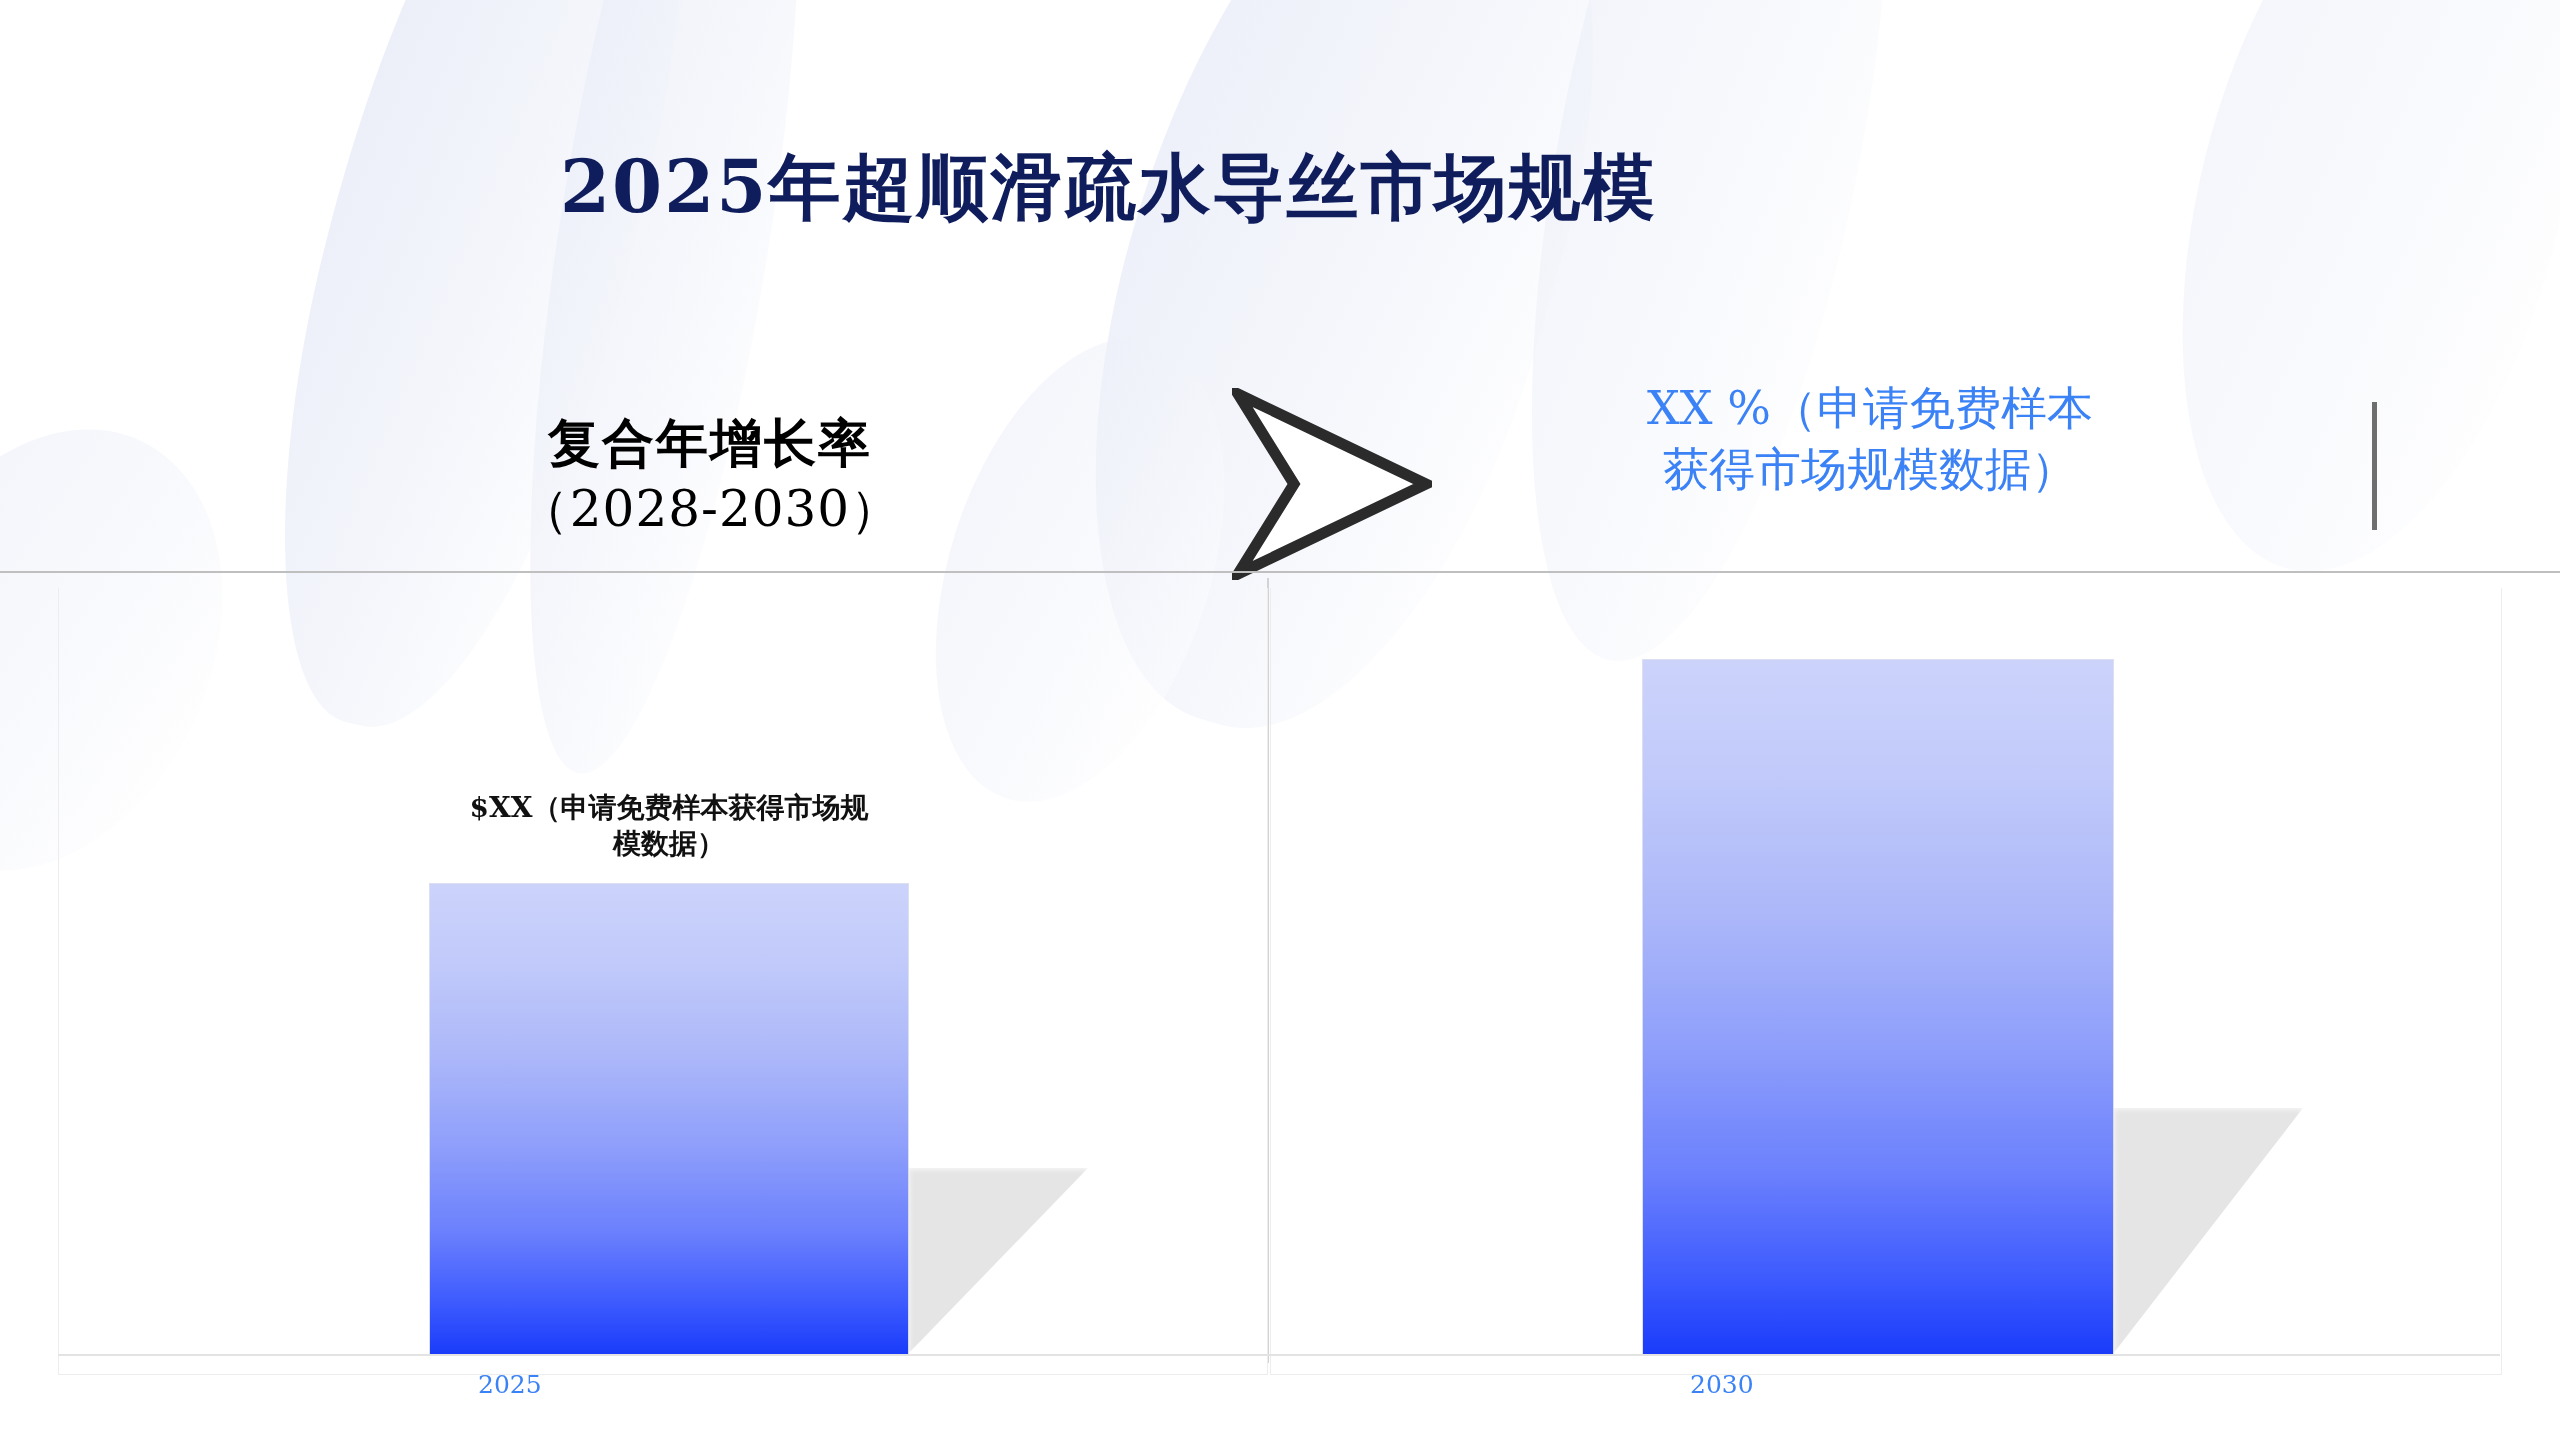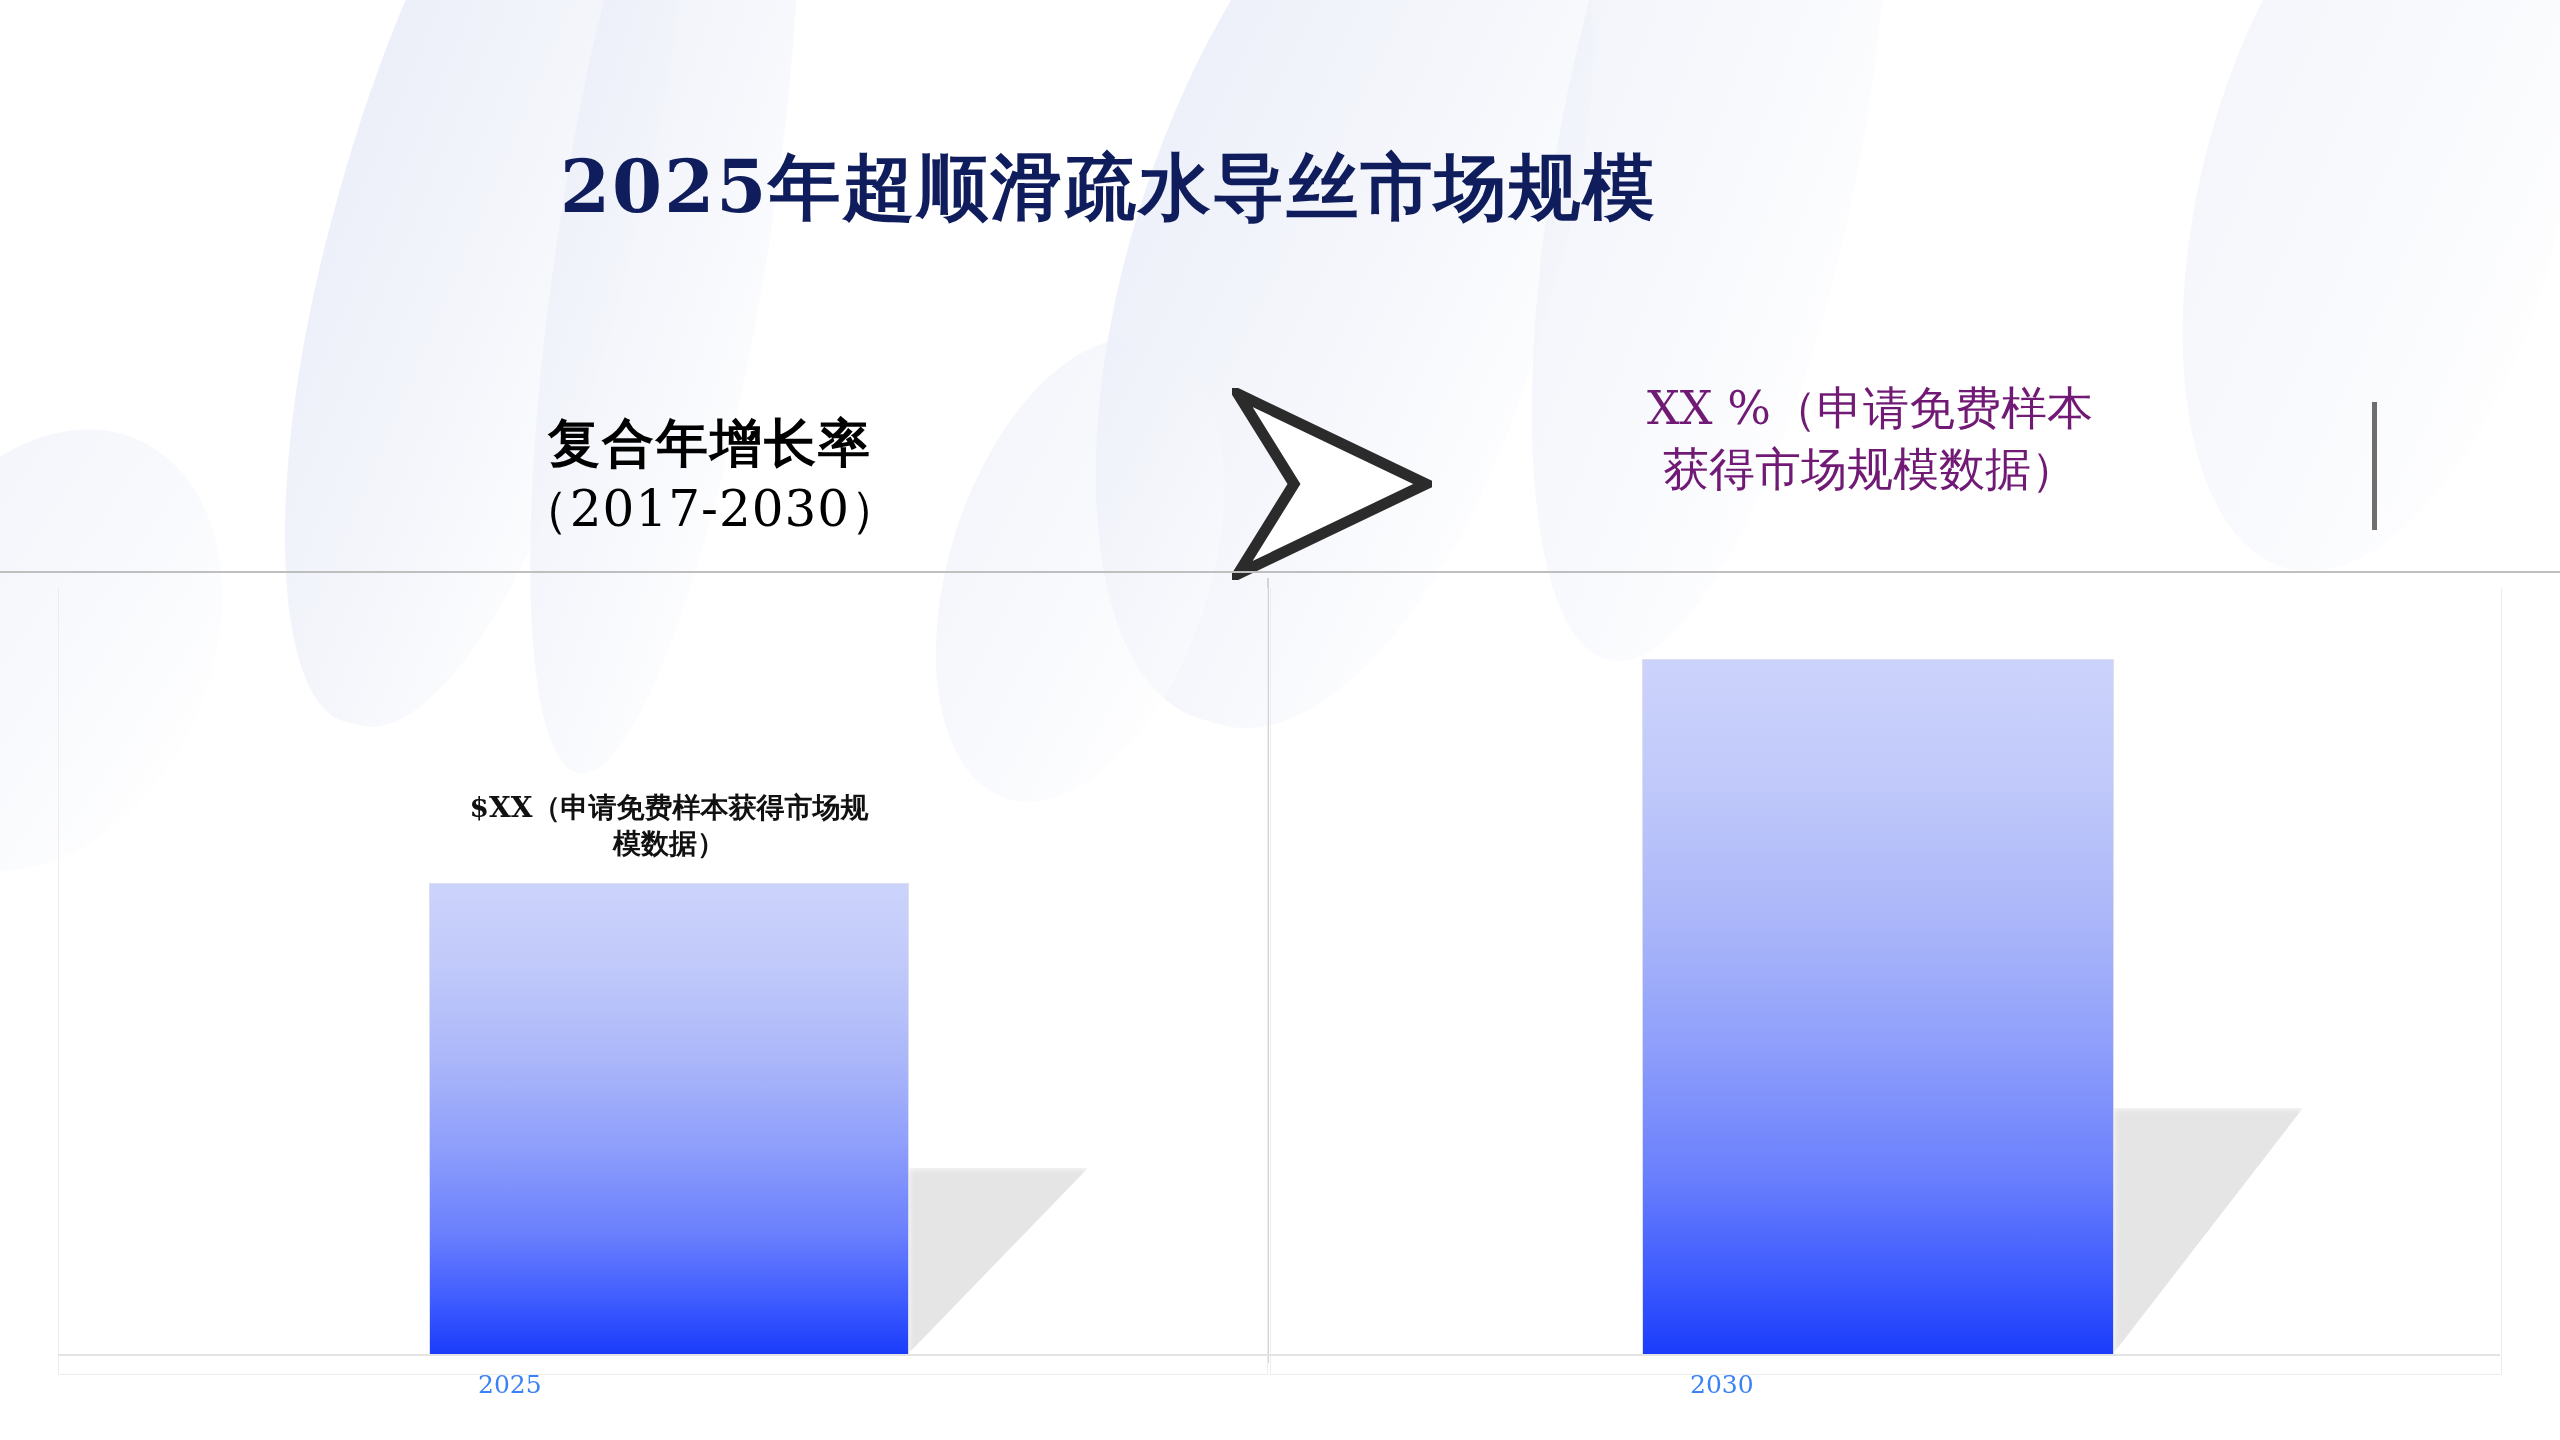--- a/index.html
+++ b/index.html
@@ -54,21 +54,21 @@
   }
   #cagr .l1{font-weight:bold;font-size:52px;letter-spacing:2px;}
   #cagr .l2{font-size:50px;letter-spacing:1px;}
 
   
   #arrow{position:absolute;left:1232px;top:388px;width:200px;height:192px;}
 
   
   #callout{
     position:absolute;left:1610px;top:378px;width:520px;text-align:center;
-    font-family:"DejaVu Serif",serif;font-size:46px;color:#701a75;line-height:1.32;
+    font-family:"DejaVu Serif",serif;font-size:46px;color:#3b82f6;line-height:1.32;
   }
   #rule-right{position:absolute;left:2372px;top:402px;width:5px;height:128px;background:#6e6e6e;}
 
   
   #hrule{position:absolute;left:0;top:571px;width:2560px;height:2px;background:#bfbfbf;}
   #vrule{position:absolute;left:1267px;top:578px;width:2px;height:785px;background:#d3d3d3;}
 
   
   #chart{position:absolute;left:0;top:568px;width:2560px;height:866px;}
   .panel{position:absolute;top:20px;height:786px;border:1px solid #ededed;border-top:none;}
@@ -125,21 +125,21 @@
     <div class="ribbon r5"></div>
     <div class="ribbon r6"></div>
     <div class="ribbon r7"></div>
   </div>
 
 
   <div id="title">2025年超顺滑疏水导丝市场规模</div>
 
   <div id="cagr">
     <div class="l1">复合年增长率</div>
-    <div class="l2">（2017-2030）</div>
+    <div class="l2">（2028-2030）</div>
   </div>
 
   <div id="arrow">
     <svg viewBox="0 0 200 192" width="200" height="192" aria-hidden="true">
       <polygon points="6,6 194,96 6,186 62,96" fill="#ffffff" stroke="#2b2b2b" stroke-width="11" stroke-linejoin="miter"></polygon>
     </svg>
   </div>
 
   <div id="callout">
     <div>XX %（申请免费样本</div>

